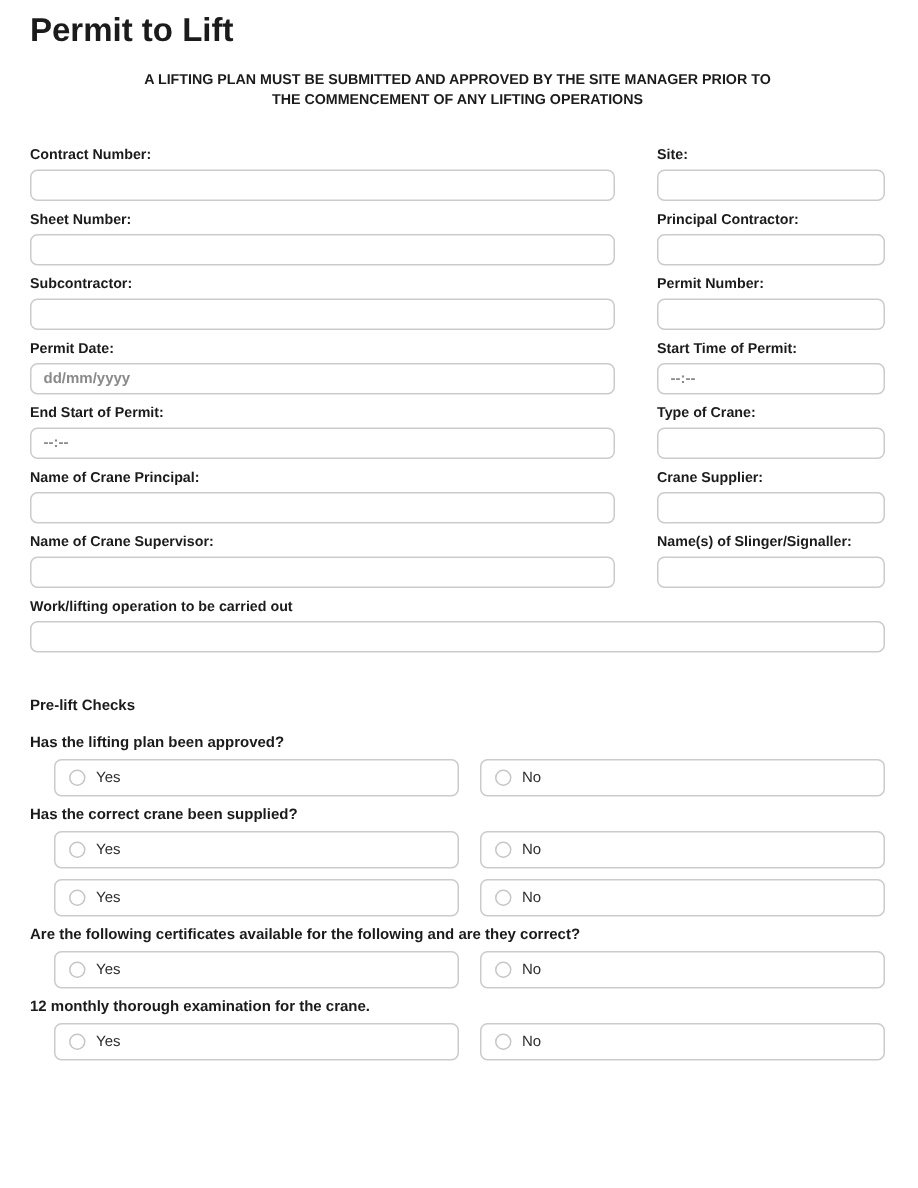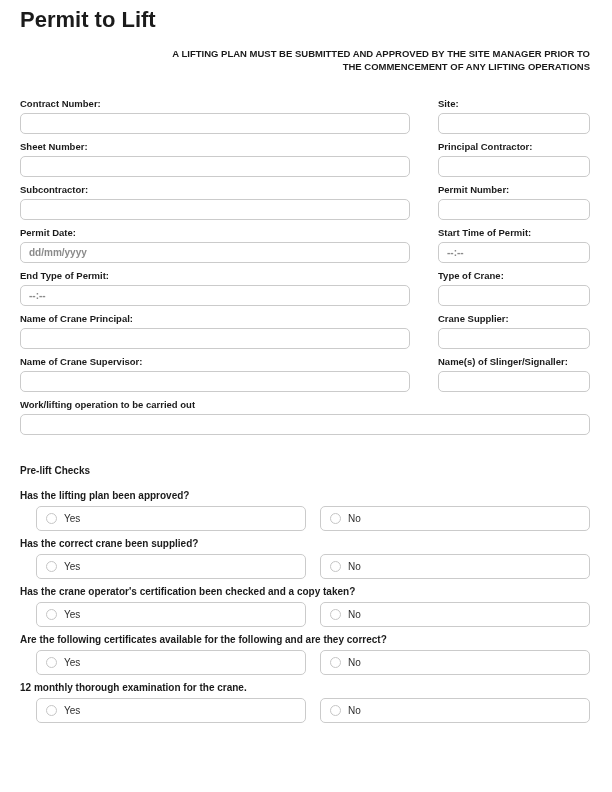--- a/index.html
+++ b/index.html
@@ -21,21 +21,21 @@
   h1.page-title {
     margin: 0;
     padding-top: 8px;
     font-size: 22px;
     line-height: 1.1;
     font-weight: bold;
     color: #1b1b1b;
   }
   .warning {
     margin-top: 16px;
-    text-align: right;
+    text-align: center;
     font-size: 9.5px;
     font-weight: bold;
     line-height: 1.35;
     color: #1b1b1b;
   }
   .grid {
     margin-top: 24px;
     display: grid;
     grid-template-columns: 1fr;
     column-gap: 28px;
@@ -166,21 +166,21 @@
     <div class="field">
       <label>Permit Date:</label>
       <input type="text" placeholder="dd/mm/yyyy" style="">
     </div>
     <div class="field">
       <label>Start Time of Permit:</label>
       <input type="text" placeholder="--:--" style="">
     </div>
 
     <div class="field">
-      <label>End Type of Permit:</label>
+      <label>End Start of Permit:</label>
       <input type="text" placeholder="--:--" style="">
     </div>
     <div class="field">
       <label>Type of Crane:</label>
       <input type="text" placeholder="" style="">
     </div>
 
     <div class="field">
       <label>Name of Crane Principal:</label>
       <input type="text" placeholder="" style="">
@@ -230,21 +230,20 @@
         <span class="opt-text">Yes</span>
       </label>
       <label class="option">
         <input type="radio" name="q1" style="">
         <span class="opt-text">No</span>
       </label>
     </div>
   </div>
 
   <div class="question">
-    <div class="qlabel">Has the crane operator's certification been checked and a copy taken?</div>
     <div class="options">
       <label class="option">
         <input type="radio" name="q2" style="">
         <span class="opt-text">Yes</span>
       </label>
       <label class="option">
         <input type="radio" name="q2" style="">
         <span class="opt-text">No</span>
       </label>
     </div>

